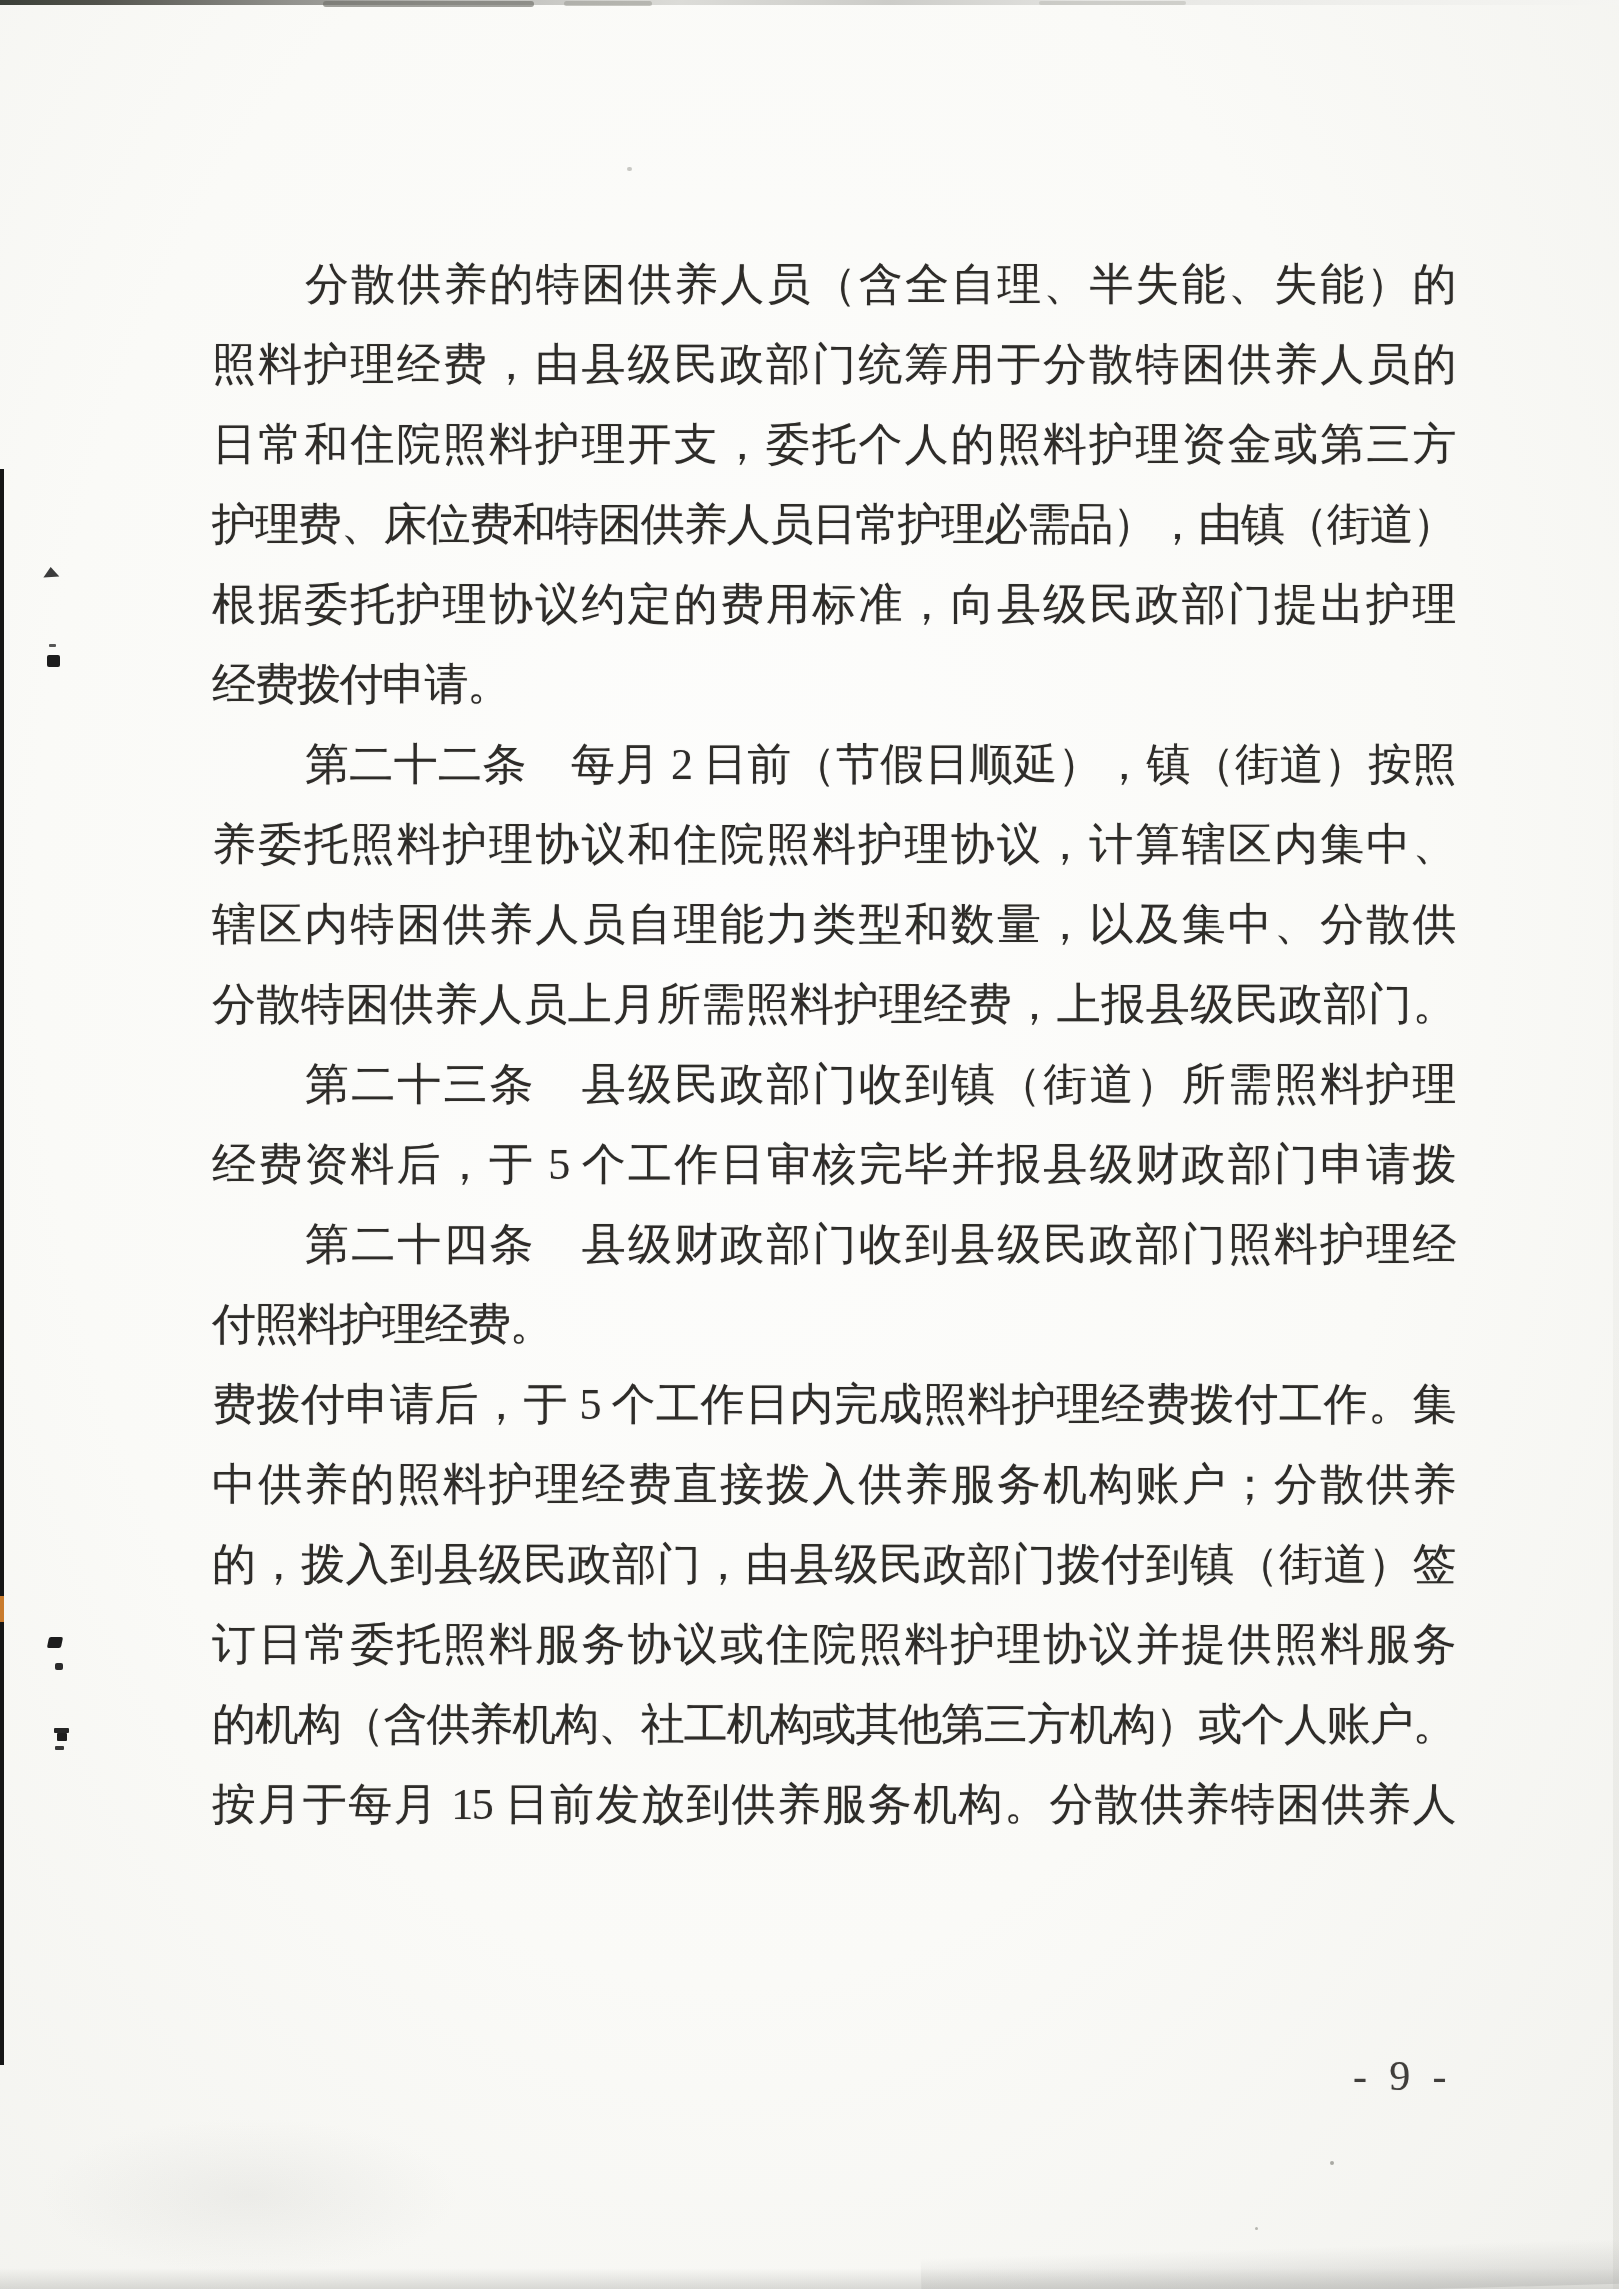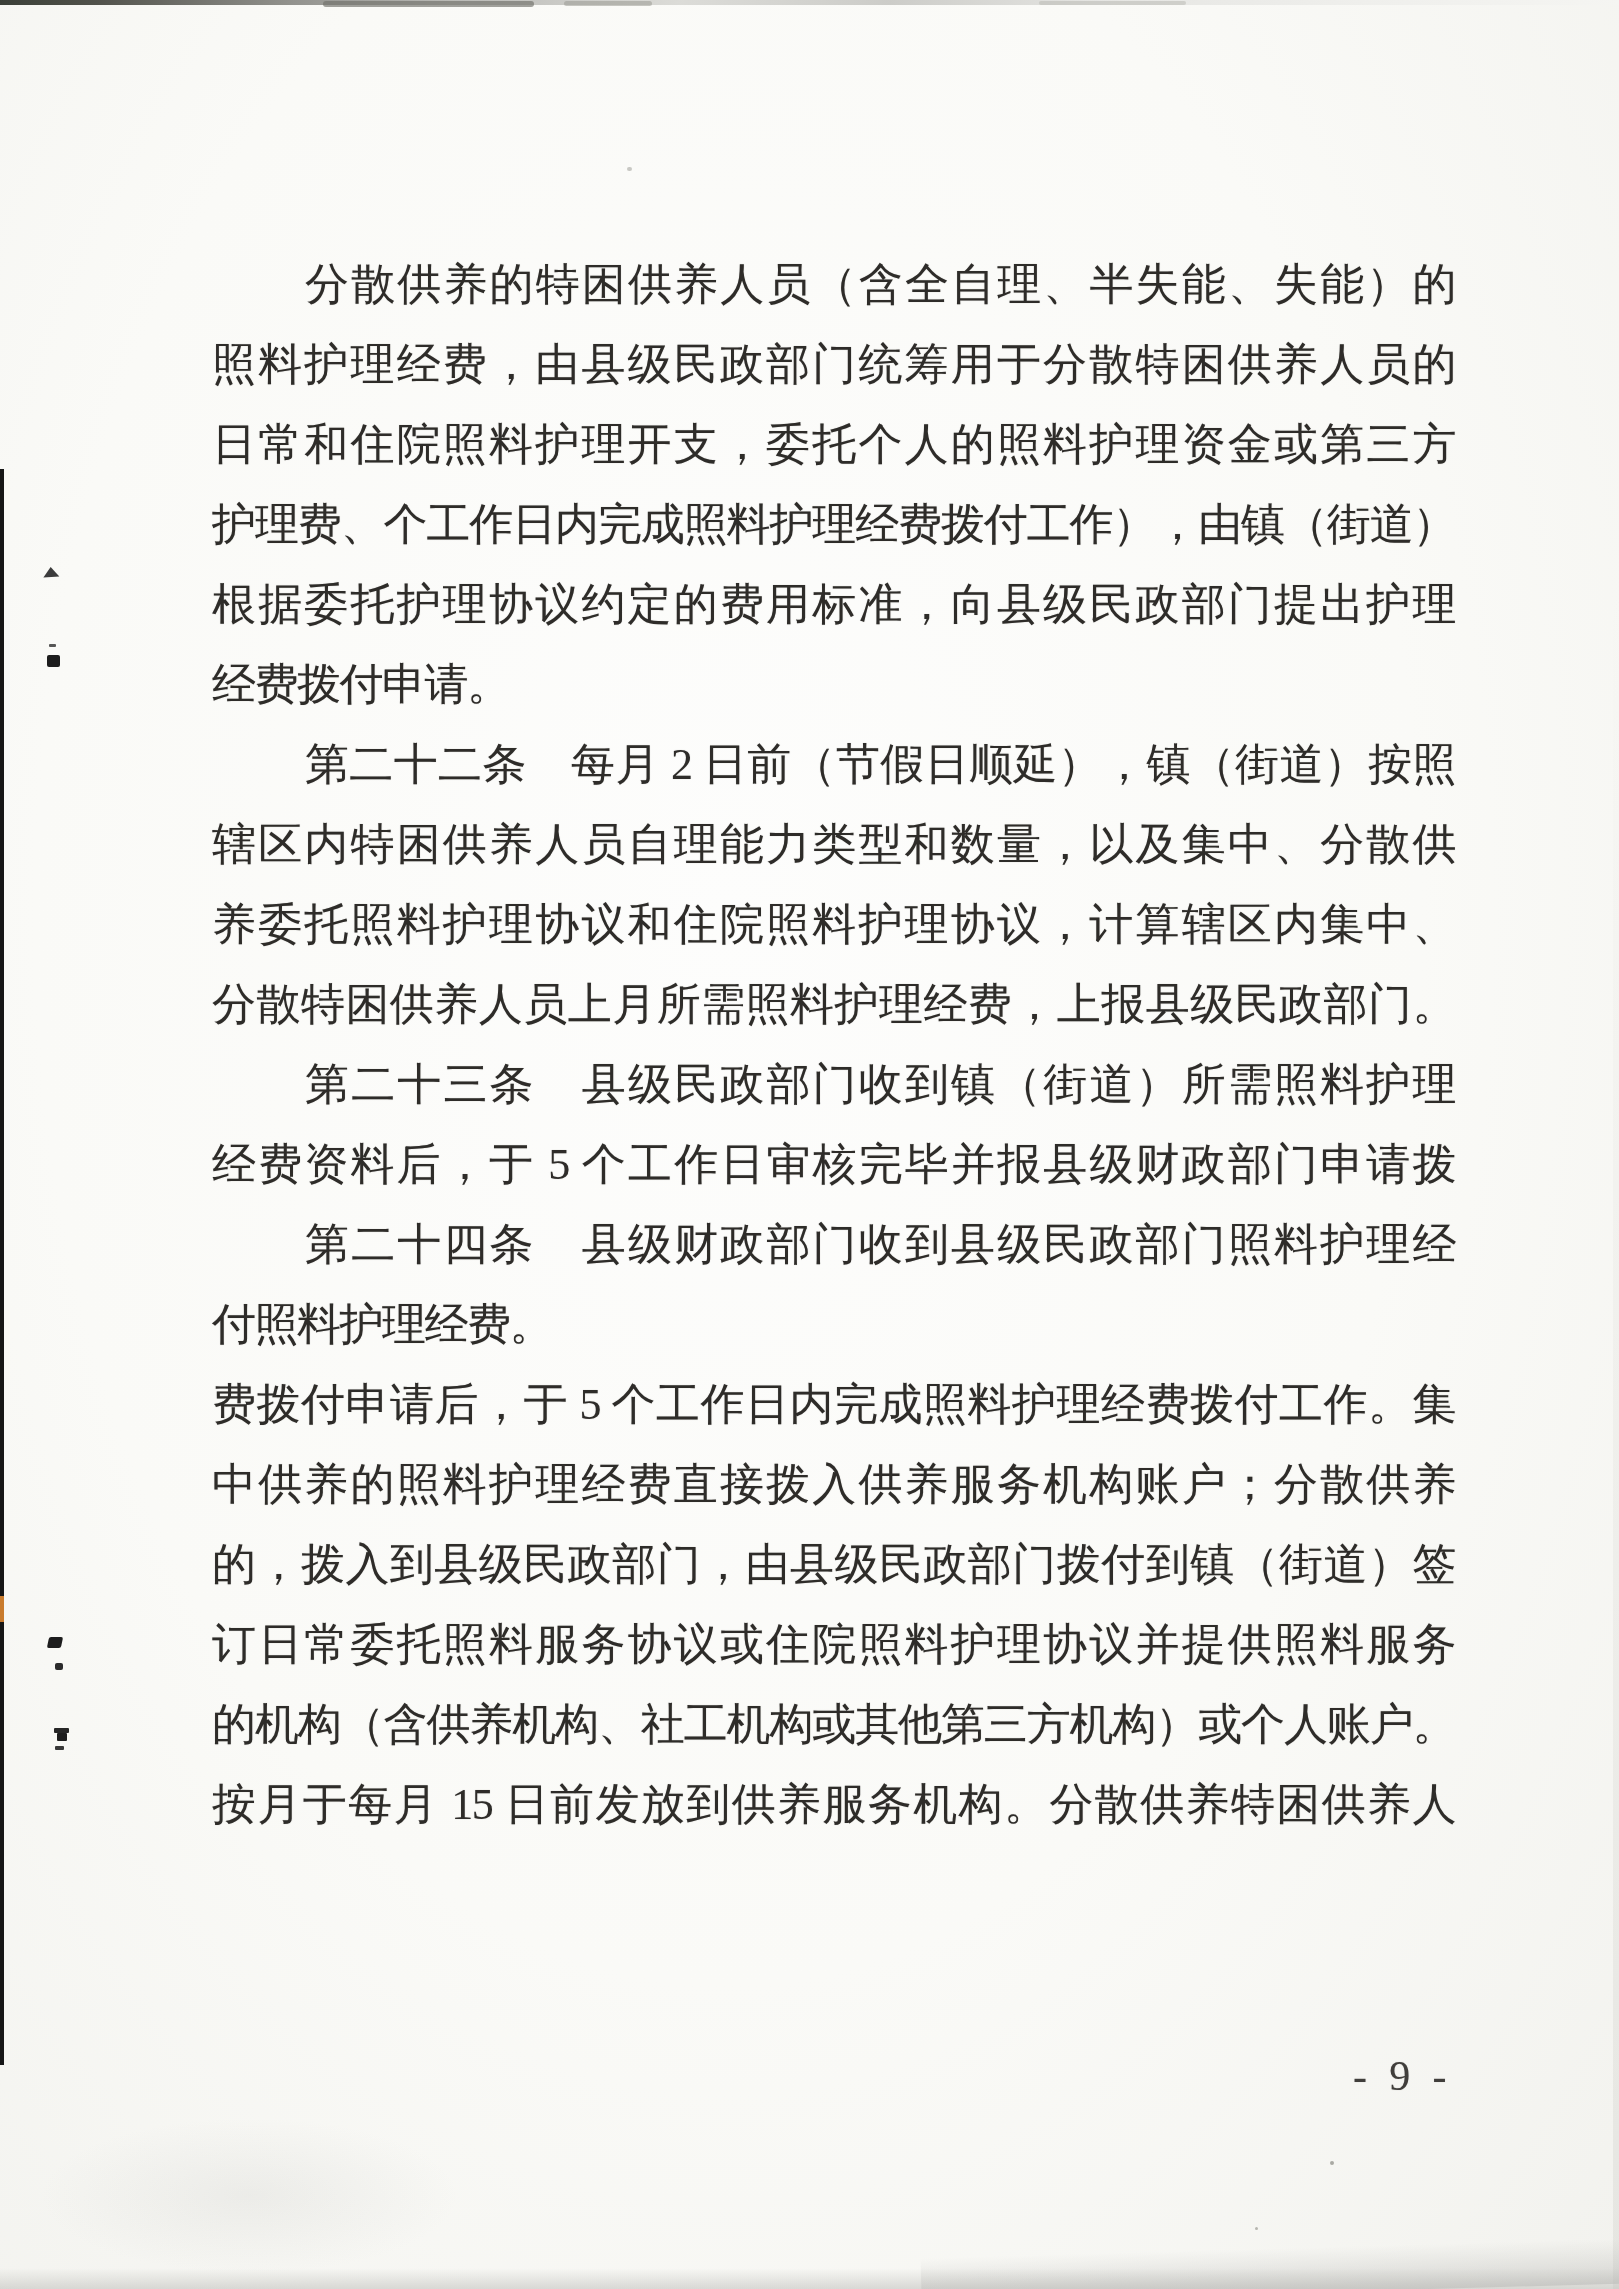--- a/index.html
+++ b/index.html
@@ -97,26 +97,26 @@
 <div class="mark mark-body3"></div>
 <div class="mark mark-dash3"></div>
 <div class="speck1"></div>
 <div class="speck2"></div>
 <div class="speck3"></div>
 
 <div class="doc">
   <div class="line indent">分散供养的特困供养人员（含全自理、半失能、失能）的</div>
   <div class="line">照料护理经费，由县级民政部门统筹用于分散特困供养人员的</div>
   <div class="line">日常和住院照料护理开支，委托个人的照料护理资金或第三方</div>
-  <div class="line">护理费、个工作日内完成照料护理经费拨付工作），由镇（街道）</div>
+  <div class="line">护理费、床位费和特困供养人员日常护理必需品），由镇（街道）</div>
   <div class="line">根据委托护理协议约定的费用标准，向县级民政部门提出护理</div>
   <div class="line short">经费拨付申请。</div>
   <div class="line indent">第二十二条　每月 2 日前（节假日顺延），镇（街道）按照</div>
+  <div class="line">养委托照料护理协议和住院照料护理协议，计算辖区内集中、</div>
   <div class="line">辖区内特困供养人员自理能力类型和数量，以及集中、分散供</div>
-  <div class="line">养委托照料护理协议和住院照料护理协议，计算辖区内集中、</div>
   <div class="line">分散特困供养人员上月所需照料护理经费，上报县级民政部门。</div>
   <div class="line indent">第二十三条　县级民政部门收到镇（街道）所需照料护理</div>
   <div class="line">经费资料后，于 5 个工作日审核完毕并报县级财政部门申请拨</div>
   <div class="line indent">第二十四条　县级财政部门收到县级民政部门照料护理经</div>
   <div class="line short">付照料护理经费。</div>
   <div class="line">费拨付申请后，于 5 个工作日内完成照料护理经费拨付工作。集</div>
   <div class="line">中供养的照料护理经费直接拨入供养服务机构账户；分散供养</div>
   <div class="line">的，拨入到县级民政部门，由县级民政部门拨付到镇（街道）签</div>
   <div class="line">订日常委托照料服务协议或住院照料护理协议并提供照料服务</div>
   <div class="line">的机构（含供养机构、社工机构或其他第三方机构）或个人账户。</div>

